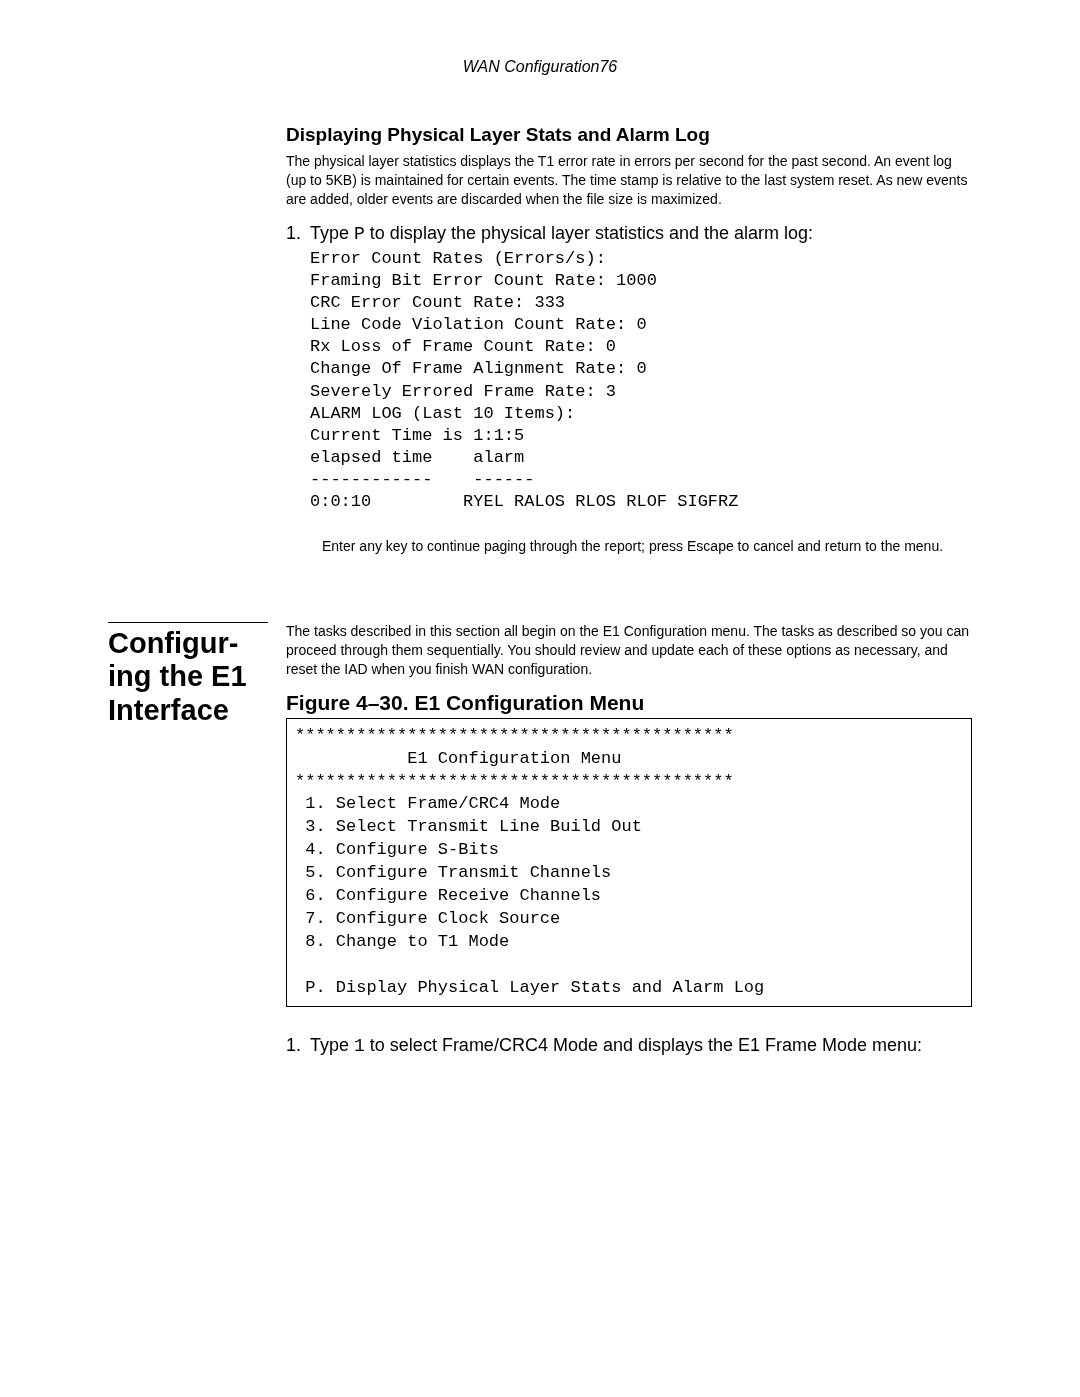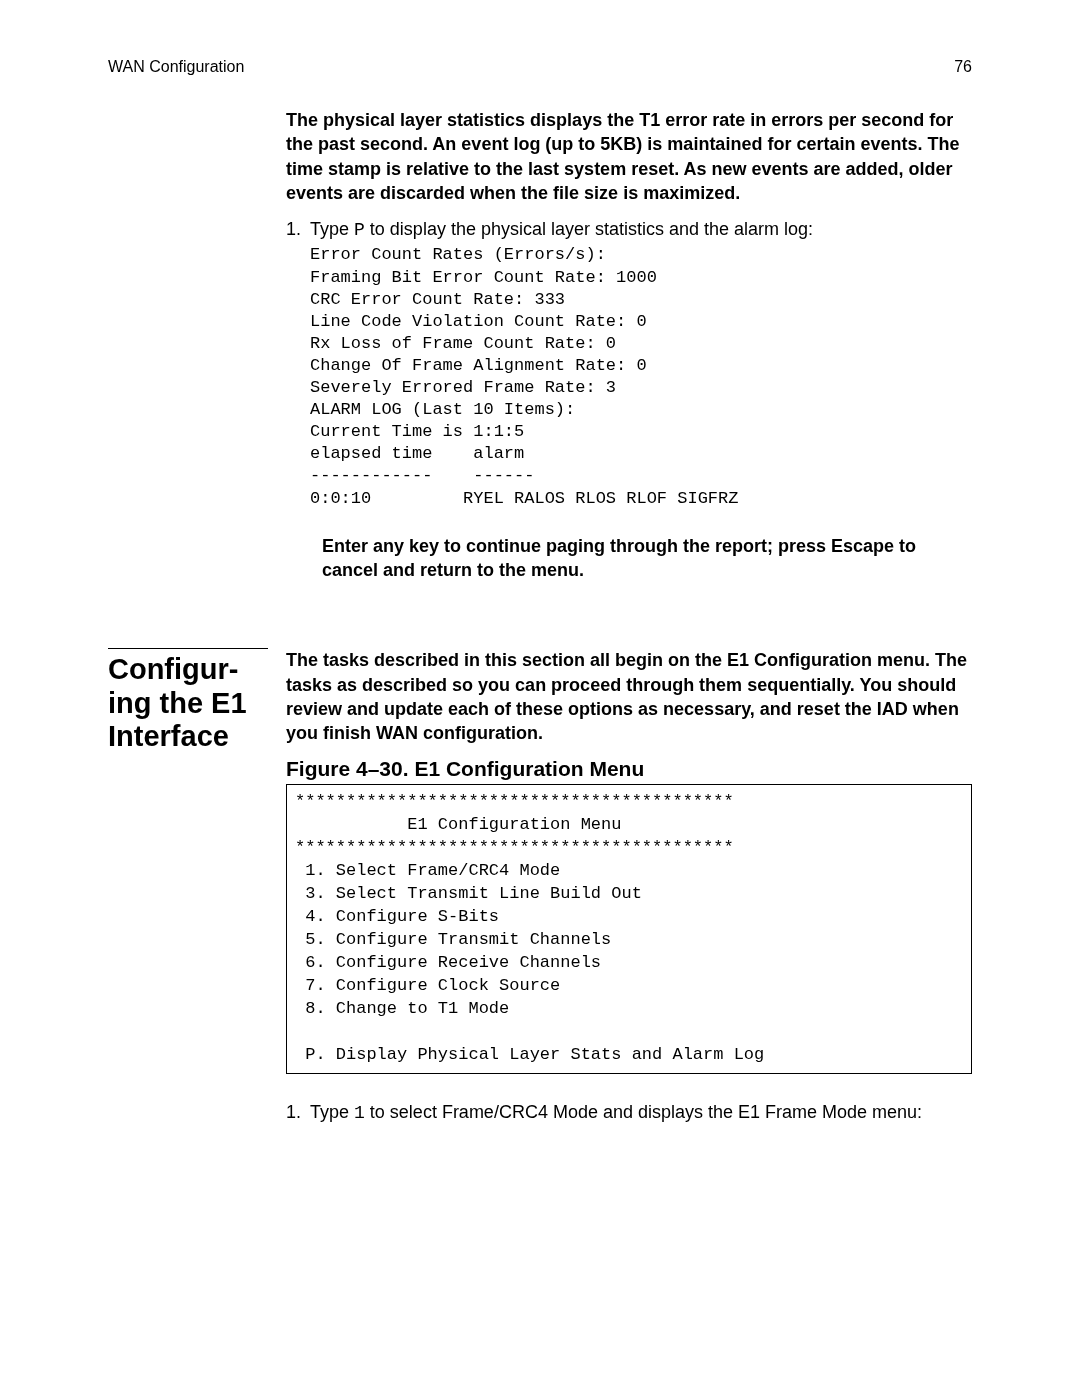--- a/index.html
+++ b/index.html
@@ -9,47 +9,47 @@
     font-family: Arial, Helvetica, sans-serif;
     color: #000;
     width: 1080px;
   }
   .page {
     padding: 58px 108px 40px 108px;
     box-sizing: border-box;
   }
   .header-row {
     display: flex;
-    justify-content: space-between;
+    justify-content: center;
     font-size: 16px;
-    margin-bottom: 32px;
+    margin-bottom: 48px;
+    font-style: italic;
   }
   .main-area {
     display: flex;
     align-items: flex-start;
   }
   .left-col {
     width: 170px;
     flex-shrink: 0;
     padding-right: 8px;
   }
   .right-col {
     flex: 1;
     min-width: 0;
   }
   h3.sub {
     font-size: 19px;
     font-weight: bold;
     margin: 0 0 6px 0;
   }
   p.body {
-    font-size: 18px;
+    font-size: 14px;
     line-height: 1.35;
     margin: 0 0 12px 0;
-    font-weight: bold;
   }
   .step {
     font-size: 18px;
     line-height: 1.35;
     margin: 0 0 2px 0;
     display: flex;
   }
   .step .num {
     width: 24px;
     flex-shrink: 0;
@@ -104,20 +104,21 @@
 
 <div class="page">
   <div class="header-row">
     <span>WAN Configuration</span>
     <span>76</span>
   </div>
 
   <div class="main-area">
     <div class="left-col"></div>
     <div class="right-col">
+      <h3 class="sub">Displaying Physical Layer Stats and Alarm Log</h3>
       <p class="body">The physical layer statistics displays the T1 error rate in errors per second for the past second. An event log (up to 5KB) is maintained for certain events. The time stamp is relative to the last system reset. As new events are added, older events are discarded when the file size is maximized.</p>
       <div class="step">
         <span class="num">1.</span>
         <span class="txt">
           <span>Type </span><span class="mono">P</span><span> to display the physical layer statistics and the alarm log:</span>
         </span>
       </div>
       <pre class="block">Error Count Rates (Errors/s):
 Framing Bit Error Count Rate: 1000
 CRC Error Count Rate: 333

